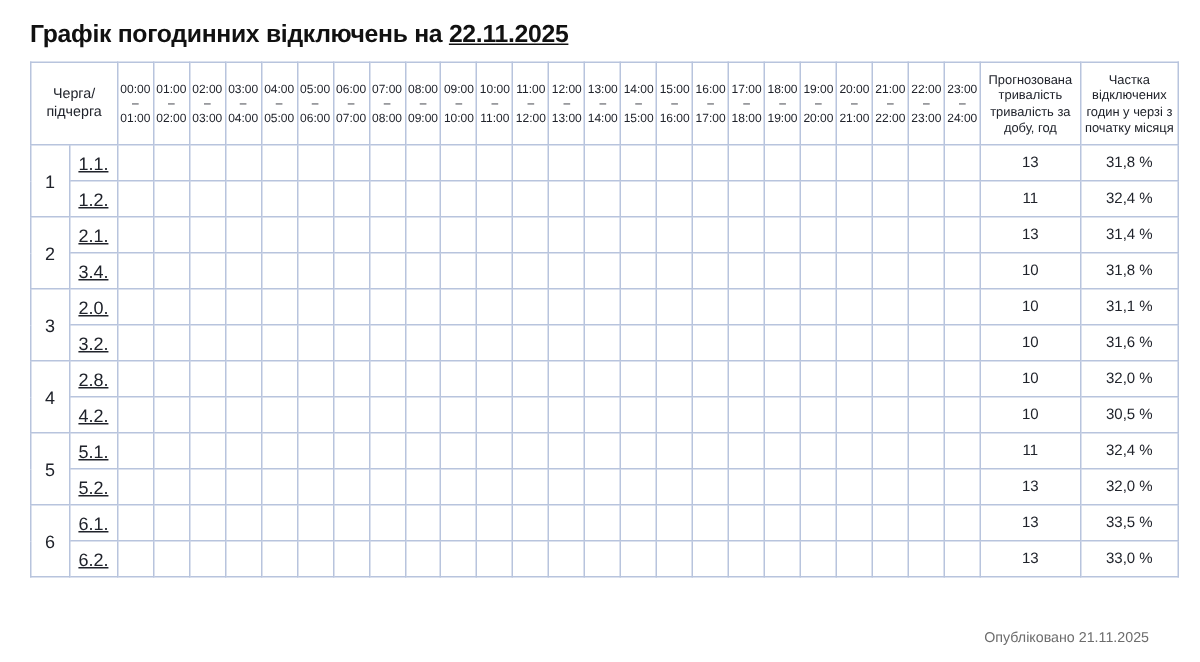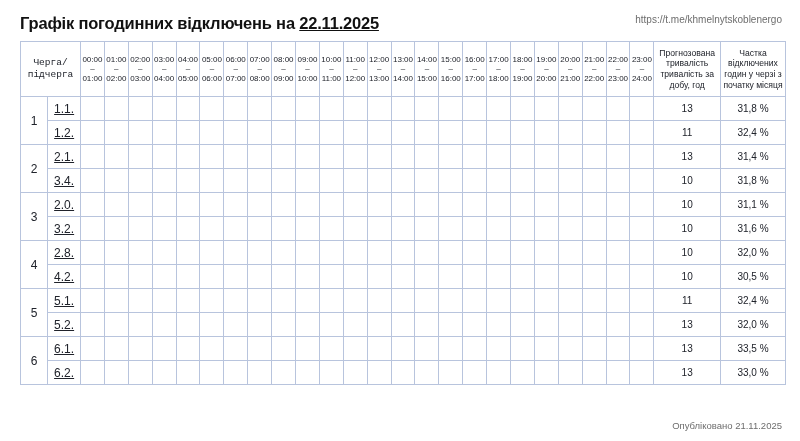--- a/index.html
+++ b/index.html
@@ -17,21 +17,21 @@
   }
   .page {
     position: relative;
     width: 800px;
     height: 441px;
     box-sizing: border-box;
     padding: 12px 14px 0 14px;
   }
   .title-row {
     display: flex;
-    align-items: flex-start;
+    align-items: flex-end;
     justify-content: space-between;
     margin: 2px 0 8px 6px;
   }
   .title {
     font-size: 16.5px;
     font-weight: bold;
     color: #111;
     letter-spacing: -0.2px;
   }
   .title .underlined {
@@ -65,21 +65,21 @@
     line-height: 1.18;
     padding: 1px 0;
     color: #20232b;
   }
   th.corner {
     width: 64px;
     font-size: 9.5px;
     line-height: 1.25;
     font-weight: normal;
   }
-  th.corner .c1 { display: block; font-family: Liberation Mono, monospace; }
+  th.corner .c1 { display: block; }
   th.summary-head {
     width: 70px;
     font-size: 8.6px;
     line-height: 1.25;
     padding: 2px 3px;
   }
   td.queue-cell {
     width: 30px;
     font-size: 12px;
     color: #20232b;
@@ -123,36 +123,35 @@
   .swatch {
     width: 20px;
     height: 14px;
     border: 1px solid #8ba6dd;
     display: inline-block;
   }
   .swatch.on { background: #ffffff; }
   .swatch.off { background: #8ba6dd; }
   .published {
     position: absolute;
-    right: 18px;
+    right: 34px;
     bottom: 10px;
     font-size: 9.5px;
     color: #6d6d6d;
   }
 </style>
 </head>
 <body>
 
 <div class="page">
 
   <div class="title-row">
     <div class="title">
       <span>Графік погодинних відключень на </span><span class="underlined">22.11.2025</span>
     </div>
-    <div class="tg-link">https://t.me/khmelnytskoblenergo</div>
   </div>
 
   <table class="grid">
     <thead>
       <tr>
         <th class="corner" colspan="2">
           <span class="c1">Черга/</span>
           <span class="c1">підчерга</span>
         </th>
 

